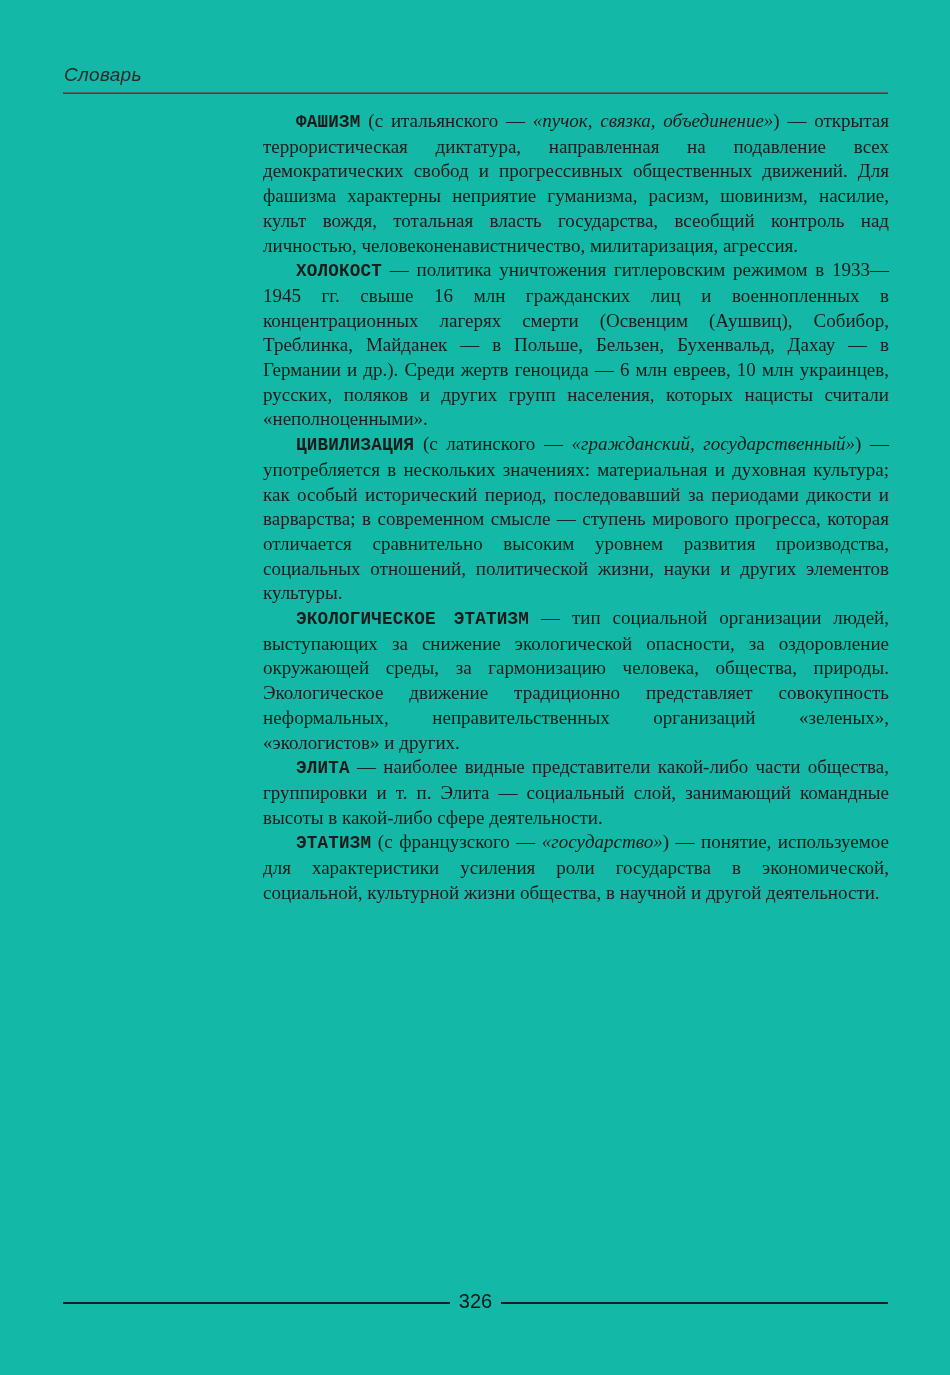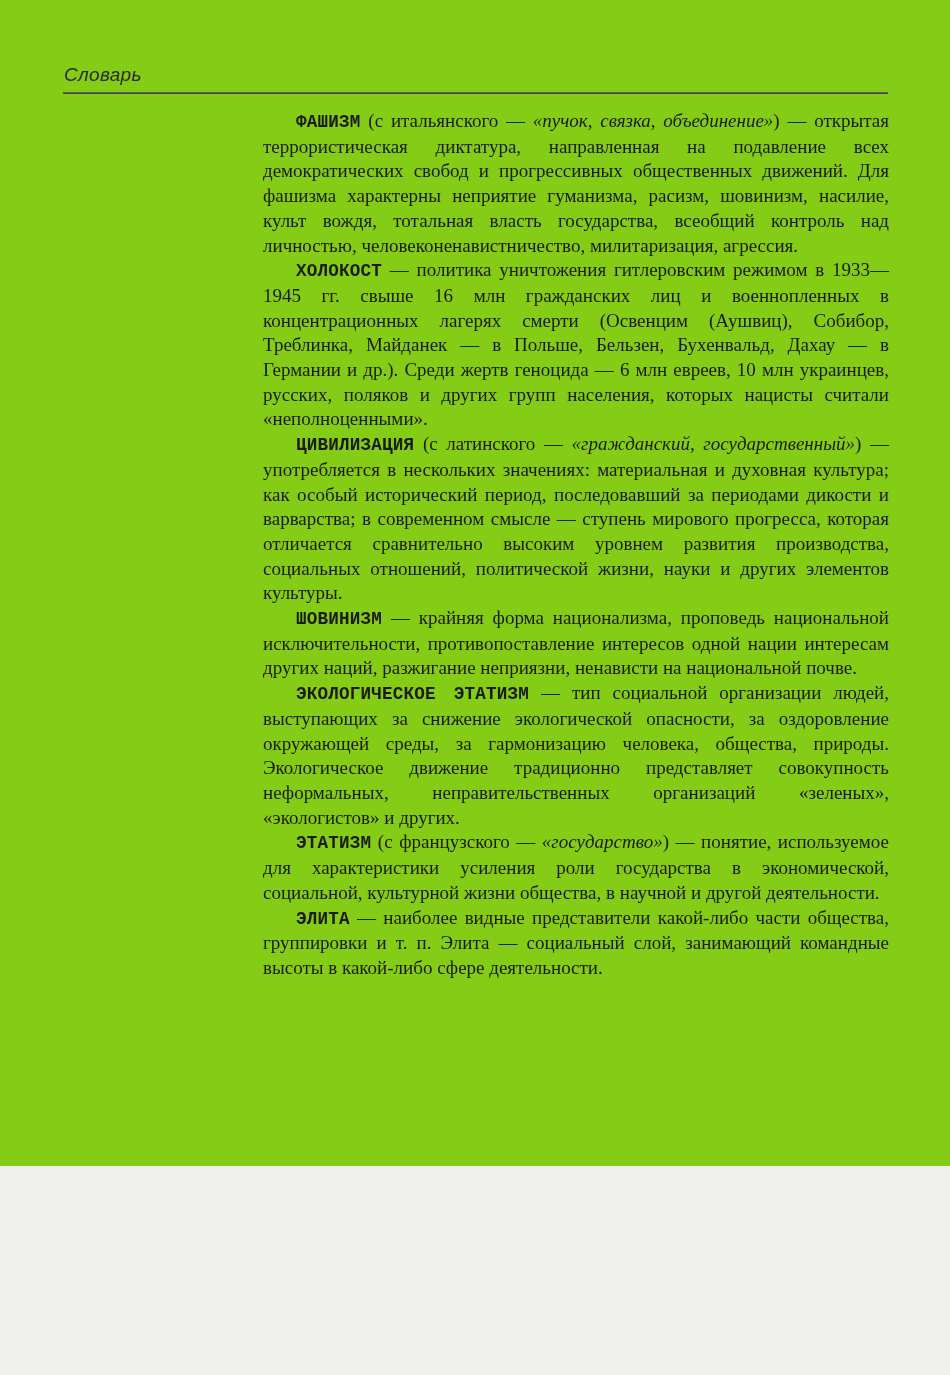--- a/index.html
+++ b/index.html
@@ -3,22 +3,22 @@
 <meta charset="utf-8">
 <style>
   html, body { margin: 0; padding: 0; }
   body {
     width: 950px; height: 1375px;
     background: #efefed;
     font-family: "Liberation Serif", serif;
   }
   .page {
     position: relative;
-    width: 950px; height: 1166px;
-    background: #84cc16;
+    width: 950px; height: 1375px;
+    background: #14b8a6;
     overflow: hidden;
     color: #1b1b1b;
   }
   .running-head {
     position: absolute;
     left: 64px; top: 64px;
     font-family: "Liberation Sans", sans-serif;
     font-style: italic;
     font-size: 19px;
     color: #2b2b2b;
@@ -81,27 +81,26 @@
 
   <div class="content">
 
     <p class="entry"><b>ФАШИЗМ</b><span> (с итальянского — </span><i>«пучок, связка, объединение»</i><span>) — открытая террористическая диктатура, направленная на подавление всех демократических свобод и прогрессивных общественных движений. Для фашизма характерны неприятие гуманизма, расизм, шовинизм, насилие, культ вождя, тотальная власть государства, всеобщий контроль над личностью, человеконенавистничество, милитаризация, агрессия.</span></p>
 
 
     <p class="entry"><b>ХОЛОКОСТ</b><span> — политика уничтожения гитлеровским режимом в 1933—1945 гг. свыше 16 млн гражданских лиц и военнопленных в концентрационных лагерях смерти (Освенцим (Аушвиц), Собибор, Треблинка, Майданек — в Польше, Бельзен, Бухенвальд, Дахау — в Германии и др.). Среди жертв геноцида — 6 млн евреев, 10 млн украинцев, русских, поляков и других групп населения, которых нацисты считали «неполноценными».</span></p>
 
     <p class="entry"><b>ЦИВИЛИЗАЦИЯ</b><span> (с латинского — </span><i>«гражданский, государственный»</i><span>) — употребляется в нескольких значениях: материальная и духовная культура; как особый исторический период, последовавший за периодами дикости и варварства; в современном смысле — ступень мирового прогресса, которая отличается сравнительно высоким уровнем развития производства, социальных отношений, политической жизни, науки и других элементов культуры.</span></p>
 
-    <p class="entry"><b>ШОВИНИЗМ</b><span> — крайняя форма национализма, проповедь национальной исключительности, противопоставление интересов одной нации интересам других наций, разжигание неприязни, ненависти на национальной почве.</span></p>
 
     <p class="entry"><b>ЭКОЛОГИЧЕСКОЕ ЭТАТИЗМ</b><span> — тип социальной организации людей, выступающих за снижение экологической опасности, за оздоровление окружающей среды, за гармонизацию человека, общества, природы. Экологическое движение традиционно представляет совокупность неформальных, неправительственных организаций «зеленых», «экологистов» и других.</span></p>
 
+    <p class="entry"><b>ЭЛИТА</b><span> — наиболее видные представители какой-либо части общества, группировки и т. п. Элита — социальный слой, занимающий командные высоты в какой-либо сфере деятельности.</span></p>
+
     <p class="entry"><b>ЭТАТИЗМ</b><span> (с французского — </span><i>«государство»</i><span>) — понятие, используемое для характеристики усиления роли государства в экономической, социальной, культурной жизни общества, в научной и другой деятельности.</span></p>
-
-    <p class="entry"><b>ЭЛИТА</b><span> — наиболее видные представители какой-либо части общества, группировки и т. п. Элита — социальный слой, занимающий командные высоты в какой-либо сфере деятельности.</span></p>
 
   </div>
 
   <div class="footer">
     <div class="rule"></div>
     <div class="pagenum">326</div>
     <div class="rule"></div>
   </div>
 
 </div>

